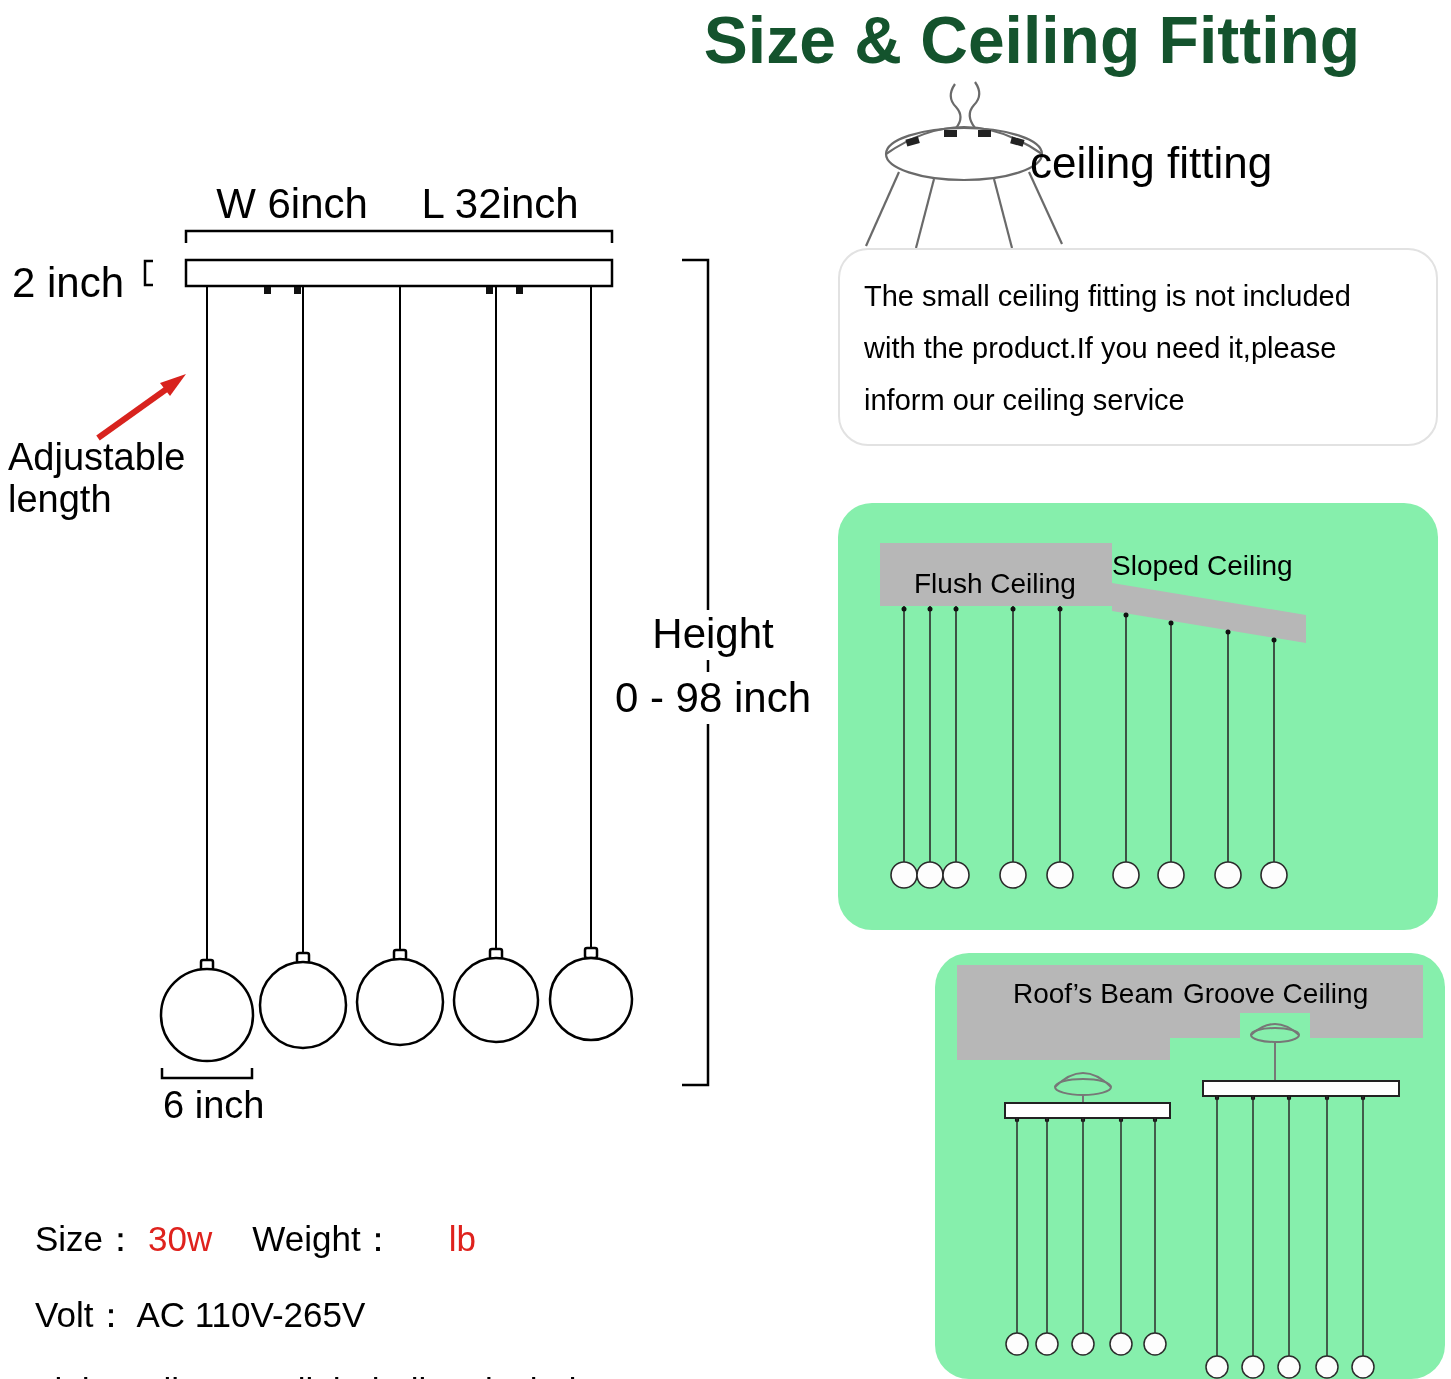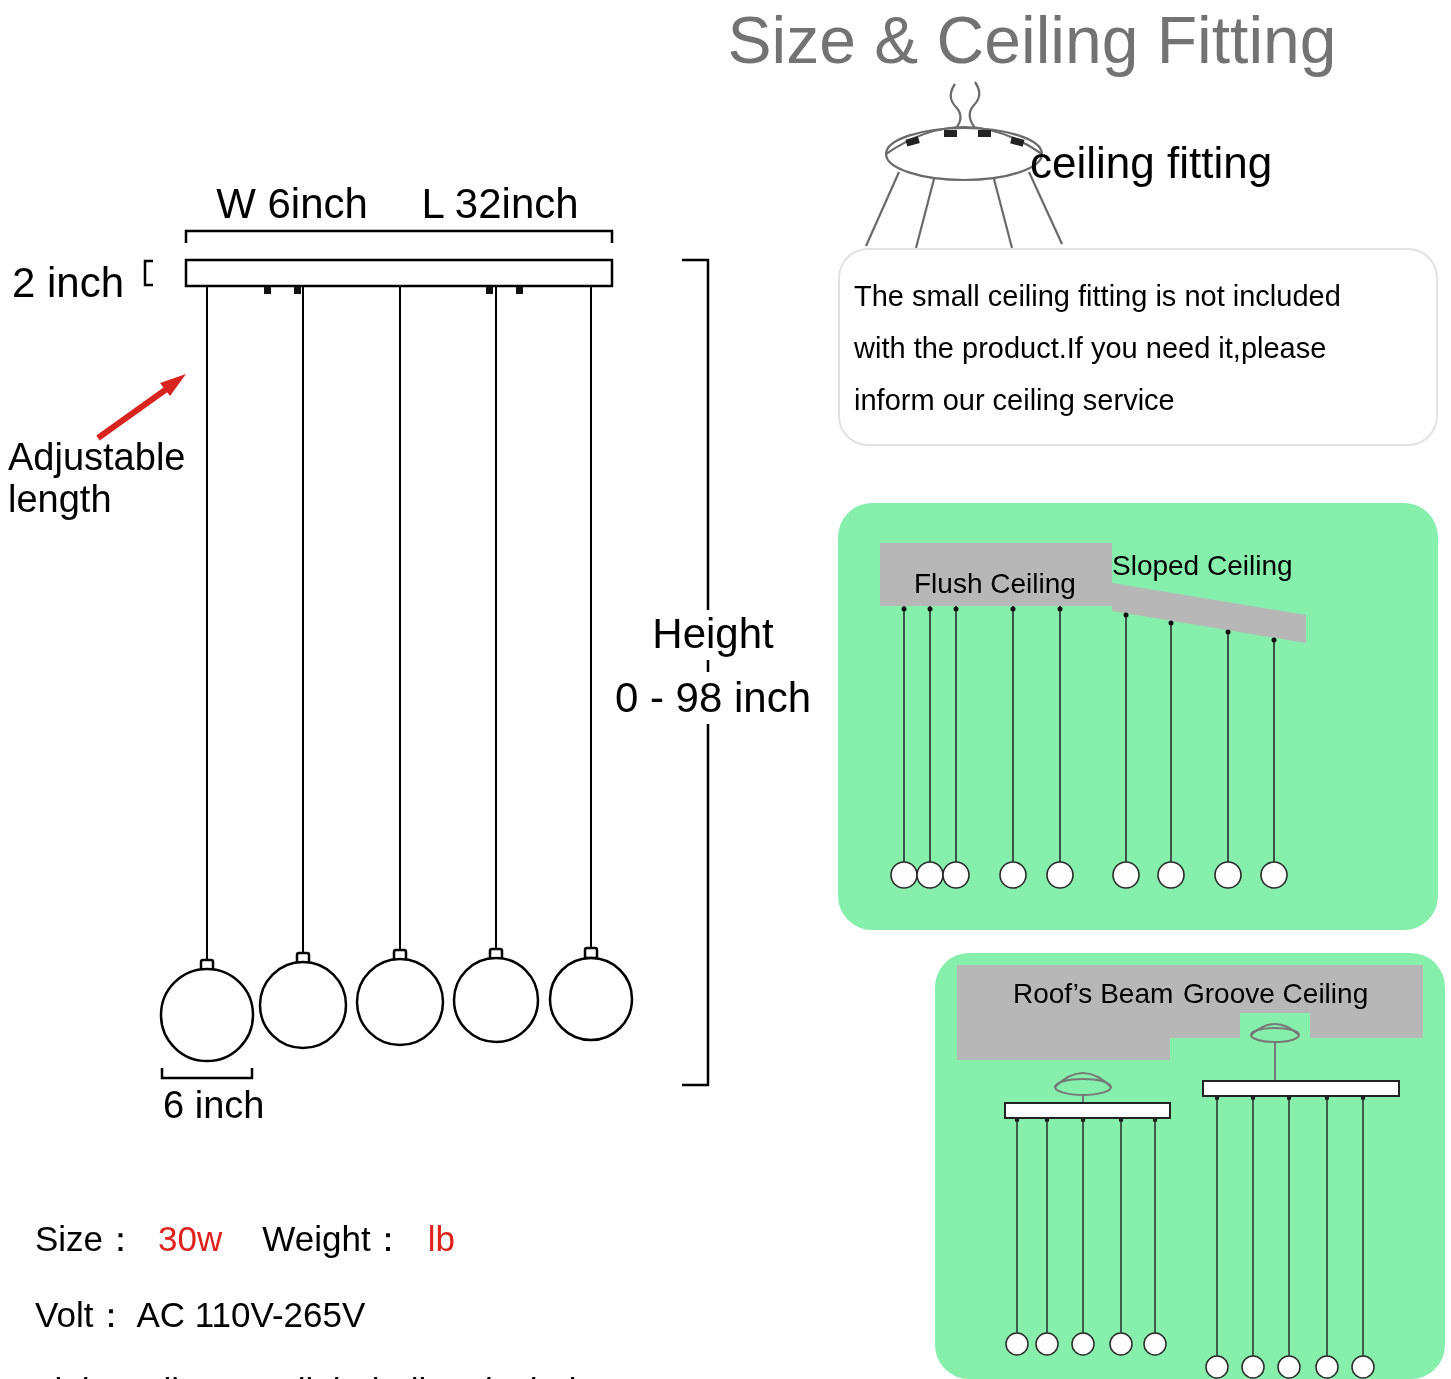--- a/index.html
+++ b/index.html
@@ -1,25 +1,25 @@
 <!DOCTYPE html>
 <html><head>
 <meta charset="utf-8">
 <style>
   * { margin:0; padding:0; box-sizing:border-box; }
   html,body { background:#fff; font-family:"Liberation Sans", sans-serif; }
   .page { position:relative; width:1451px; height:1379px; background:#fff; overflow:hidden; }
   .abs { position:absolute; }
-  .title { left:613px; top:2px; width:838px; text-align:center; font-size:66px; font-weight:normal; color:#737373; white-space:nowrap; }
+  .title { left:613px; top:2px; width:838px; text-align:center; font-size:66px; font-weight:bold; color:#14532d; white-space:nowrap; }
   svg text { font-family:"Liberation Sans", sans-serif; fill:#000; }
   .dim { stroke:#000; stroke-width:2.5; fill:none; }
   .shape { stroke:#000; stroke-width:2.5; fill:#fff; }
   .cord { stroke:#000; stroke-width:2; }
   .fit-label { left:1030px; top:138px; font-size:44px; color:#000; white-space:nowrap; }
-  .note-box { left:838px; top:248px; width:600px; height:198px; border:2px solid #e2e2e2; border-radius:30px; padding:20px 0 0 14px; background:#fff; }
+  .note-box { left:838px; top:248px; width:600px; height:198px; border:2px solid #e2e2e2; border-radius:30px; padding:20px 0 0 24px; background:#fff; }
   .note-line { font-size:29px; line-height:52px; color:#000; white-space:nowrap; }
   .panel { background:#86efac; border-radius:34px; overflow:hidden; }
   #panel-flush { left:838px; top:503px; width:600px; height:427px; }
   #panel-beam { left:935px; top:953px; width:510px; height:426px; }
   .specs { left:35px; top:1216px; font-size:35px; color:#000; }
   .spec-row { display:flex; align-items:baseline; margin-bottom:29px; white-space:nowrap; }
   .red { color:#df221d; }
 </style>
 </head>
 <body>
@@ -233,23 +233,23 @@
         <circle cx="354" cy="414" r="11"></circle>
         <circle cx="392" cy="414" r="11"></circle>
         <circle cx="428" cy="414" r="11"></circle>
       </g>
     </svg>
   </div>
 
   <div class="abs specs">
     <div class="spec-row">
       <span>Size：</span>
-      <span class="red" style="margin-left:20px">30w</span>
+      <span class="red" style="margin-left:10px">30w</span>
       <span style="margin-left:40px">Weight：</span>
-      <span class="red" style="margin-left:22px">lb</span>
+      <span class="red" style="margin-left:53px">lb</span>
     </div>
     <div class="spec-row">
       <span>Volt：</span>
       <span style="margin-left:8px">AC 110V-265V</span>
     </div>
     <div class="spec-row">
       <span>Light Bulb：</span>
       <span>G45</span>
       <span style="margin-left:6px">light bulb</span>
       <span style="margin-left:12px">（includes）</span>

